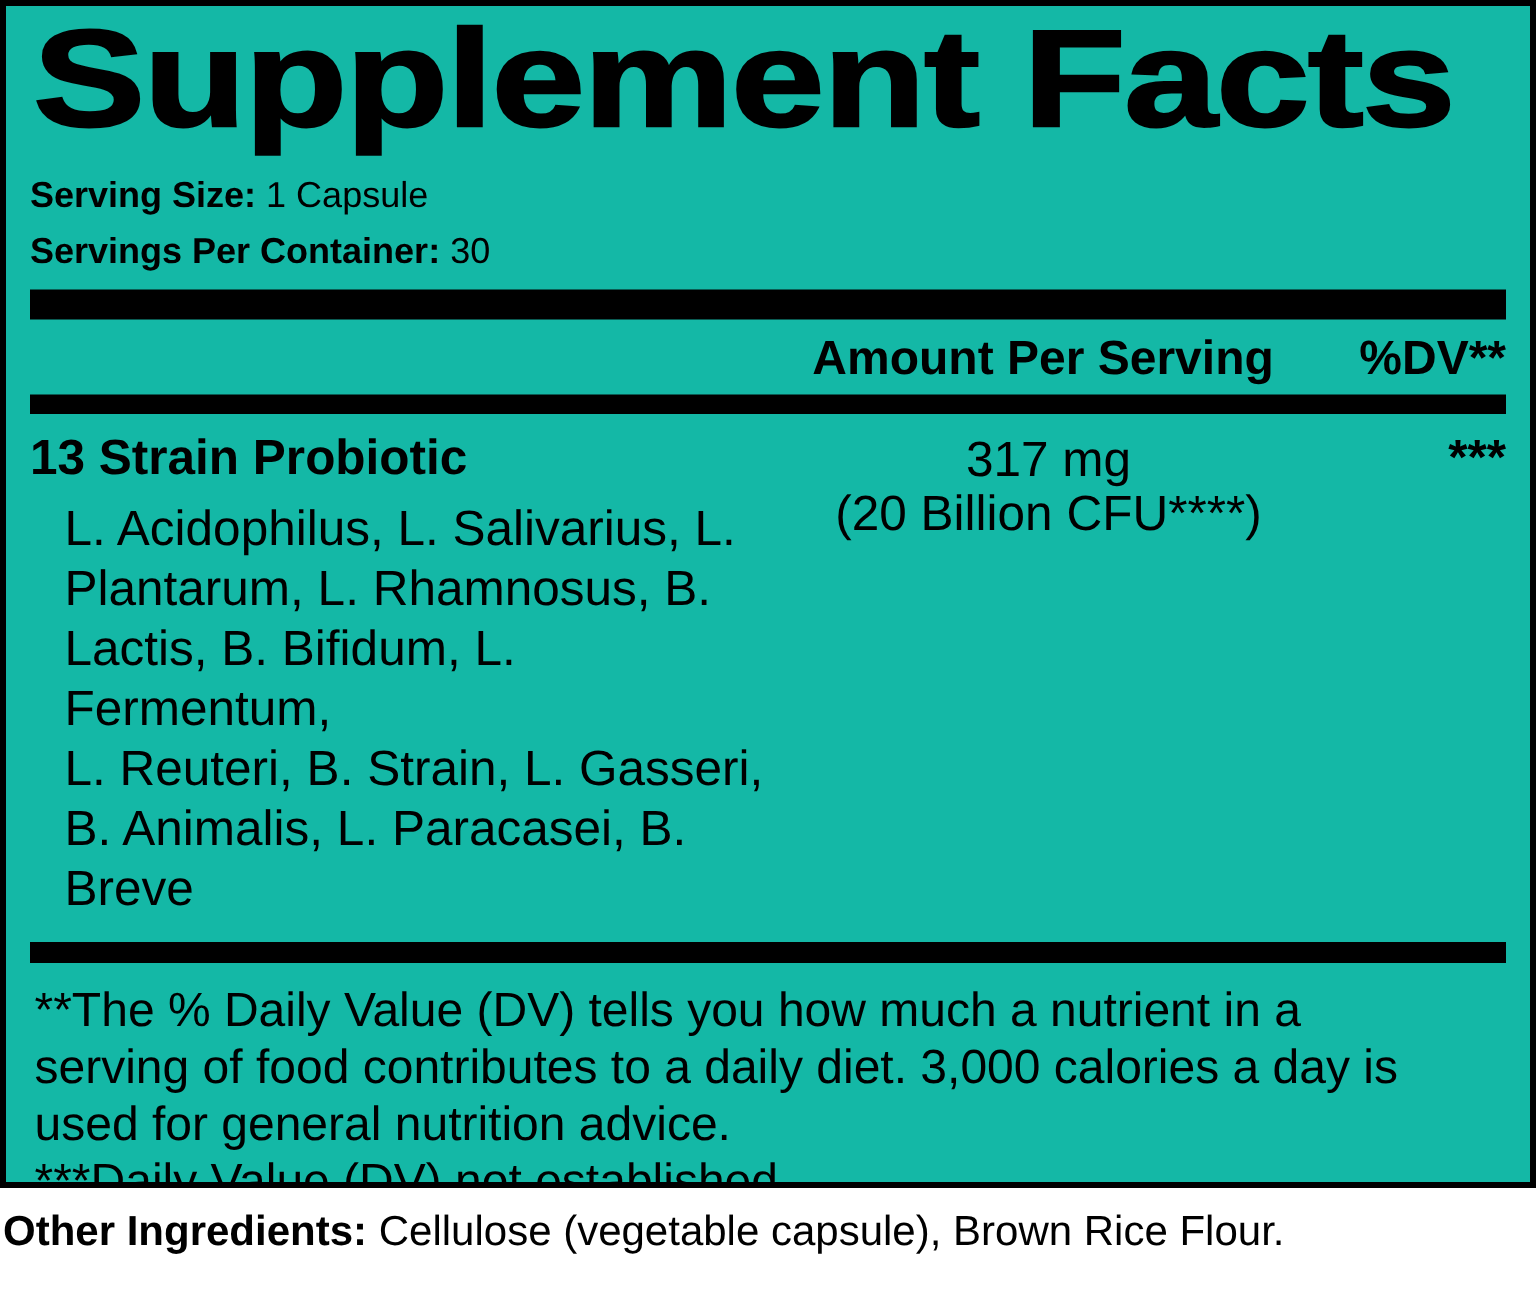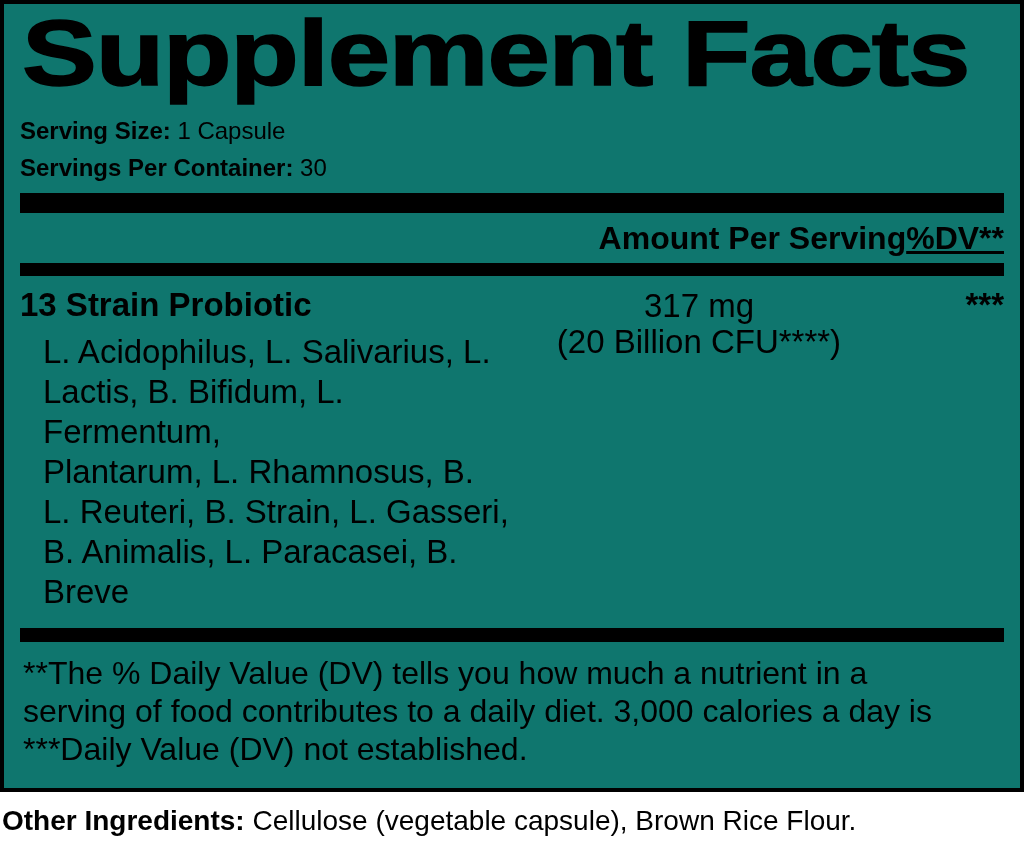--- a/index.html
+++ b/index.html
@@ -9,21 +9,21 @@
     overflow: hidden;
     background: #ffffff;
     color: #000000;
     font-family: "Liberation Sans", "DejaVu Sans", sans-serif;
   }
   .label-box {
     width: 1024px;
     height: 792px;
     border: 4px solid #000000;
     padding: 0 16px;
-    background: #0f766e;
+    background: #14b8a6;
     overflow: hidden;
   }
   .title {
     font-size: 92px;
     line-height: 94px;
     font-weight: bold;
     letter-spacing: -1px;
     white-space: nowrap;
     transform: scaleX(1.22);
     transform-origin: left bottom;
@@ -40,22 +40,23 @@
   .bar-thick { height: 20px; margin-top: 7px; }
   .bar-mid   { height: 13px; }
   .bar-bottom{ height: 14px; }
   .header-row {
     height: 50px;
     display: flex;
     justify-content: flex-end;
     align-items: center;
     font-weight: bold;
     font-size: 32px;
+    gap: 41px;
   }
-  .header-row .dv-head { margin-left: 0; text-decoration: underline; }
+  .header-row .dv-head { margin-left: 16px; }
   .main-row {
     display: flex;
     padding-top: 12px;
     align-items: flex-start;
   }
   .main-left { flex: 1; }
   .nutrient-name {
     font-size: 33px;
     font-weight: bold;
     line-height: 34px;
@@ -116,38 +117,39 @@
     <span class="dv-head">%DV**</span>
   </div>
 
   <div class="bar bar-mid"></div>
 
   <div class="main-row">
     <div class="main-left">
       <div class="nutrient-name">13 Strain Probiotic</div>
       <div class="ingredients">
         <div>L. Acidophilus, L. Salivarius, L.</div>
+        <div>Plantarum, L. Rhamnosus, B.</div>
         <div>Lactis, B. Bifidum, L. Fermentum,</div>
-        <div>Plantarum, L. Rhamnosus, B.</div>
         <div>L. Reuteri, B. Strain, L. Gasseri,</div>
         <div>B. Animalis, L. Paracasei, B. Breve</div>
       </div>
     </div>
     <div class="main-amount">
       <div>317 mg</div>
       <div>(20 Billion CFU****)</div>
     </div>
     <div class="main-dv">***</div>
   </div>
 
   <div class="bar bar-bottom"></div>
 
   <div class="footnotes">
     <div>**The % Daily Value (DV) tells you how much a nutrient in a</div>
     <div>serving of food contributes to a daily diet. 3,000 calories a day is</div>
+    <div>used for general nutrition advice.</div>
     <div>***Daily Value (DV) not established.</div>
 
   </div>
 
 </div>
 
 <div class="other">
   <span class="lbl">Other Ingredients:</span>
   <span>Cellulose (vegetable capsule), Brown Rice Flour.</span>
 </div>

